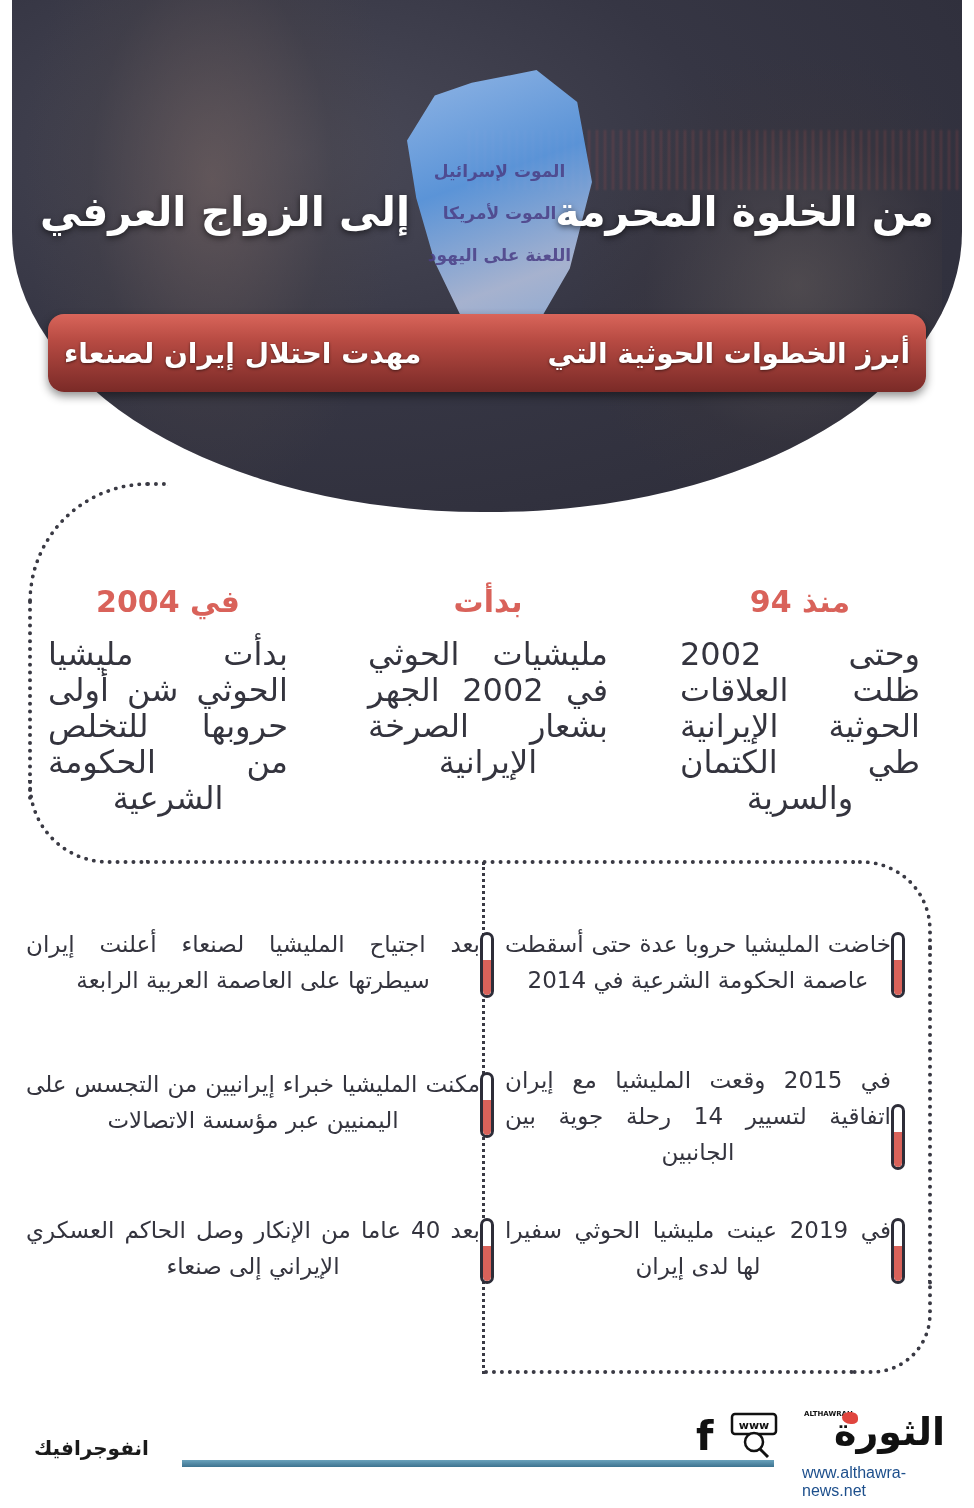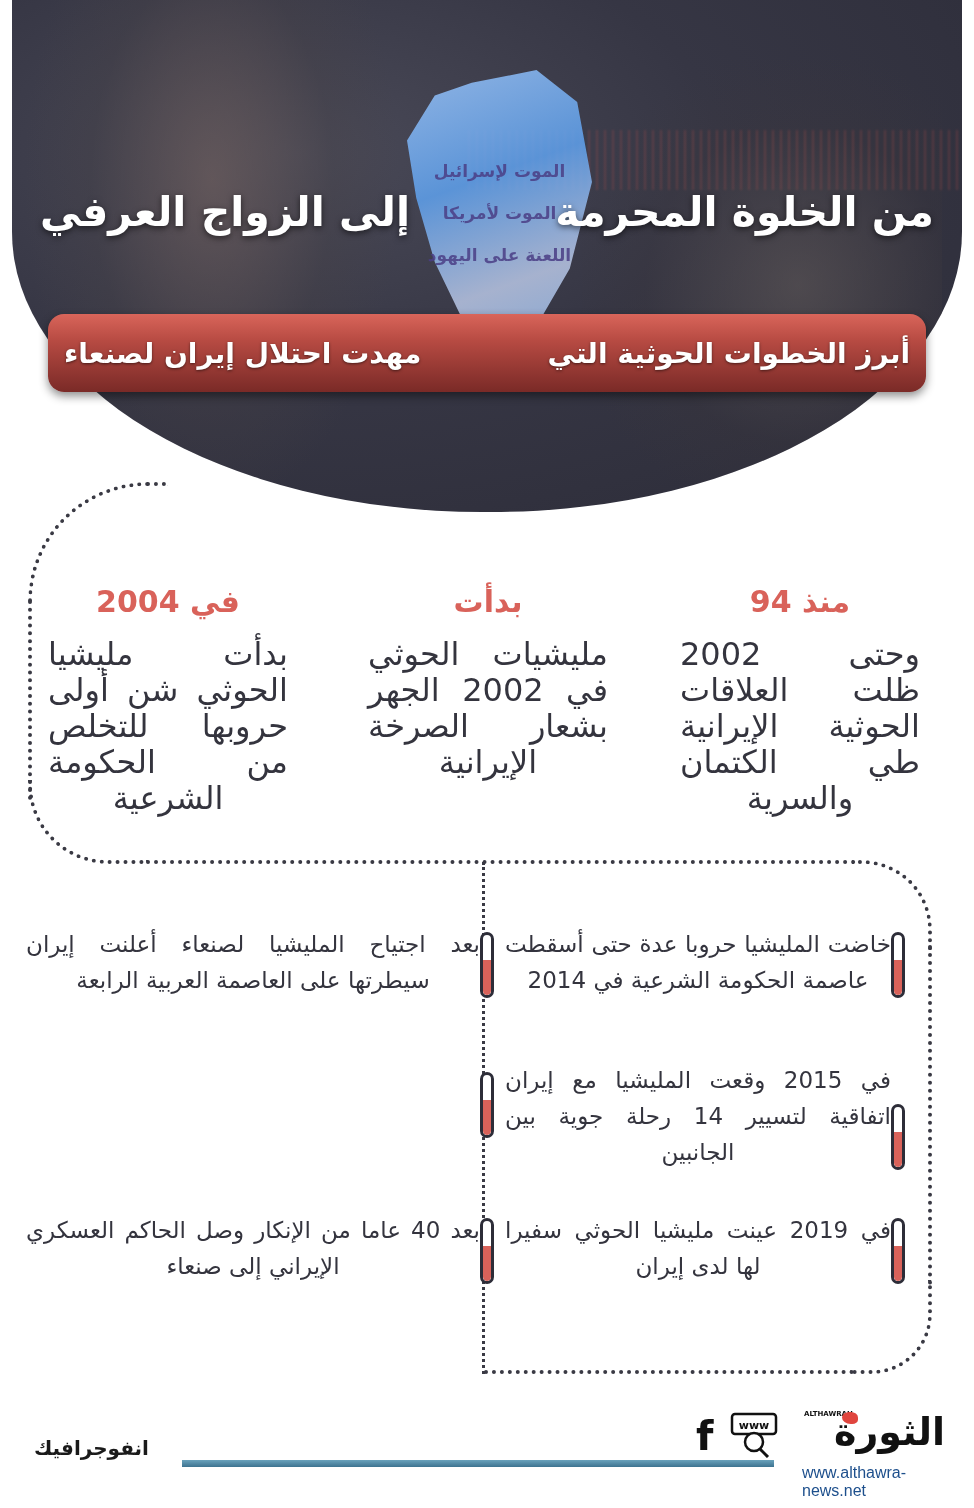--- a/index.html
+++ b/index.html
@@ -224,20 +224,21 @@
   <span class="marker"></span>
   <span class="text">في 2019 عينت مليشيا الحوثي سفيرا لها لدى إيران</span>
 </div>
 
 <div class="item l r1">
   <span class="marker"></span>
   <span class="text">بعد اجتياح المليشيا لصنعاء أعلنت إيران سيطرتها على العاصمة العربية الرابعة</span>
 </div>
 <div class="item l r2">
   <span class="marker"></span>
+  <span class="text">مكنت المليشيا خبراء إيرانيين من التجسس على اليمنيين عبر مؤسسة الاتصالات</span>
 </div>
 <div class="item l r3">
   <span class="marker"></span>
   <span class="text">بعد 40 عاما من الإنكار وصل الحاكم العسكري الإيراني إلى صنعاء</span>
 </div>
 
 <div class="footer-label">انفوجرافيك</div>
 <div class="footer-line"></div>
 <div class="fb-icon">f</div>
 <div class="www-icon">

